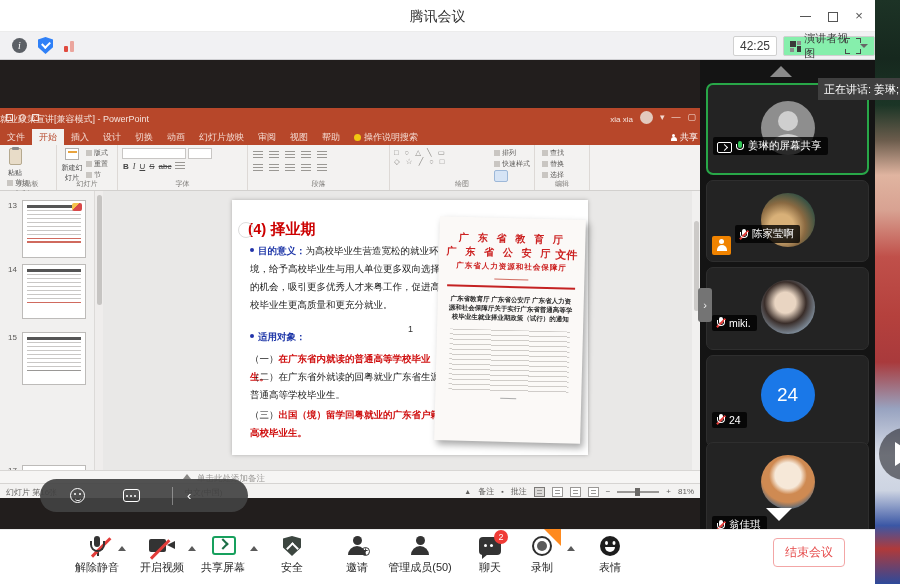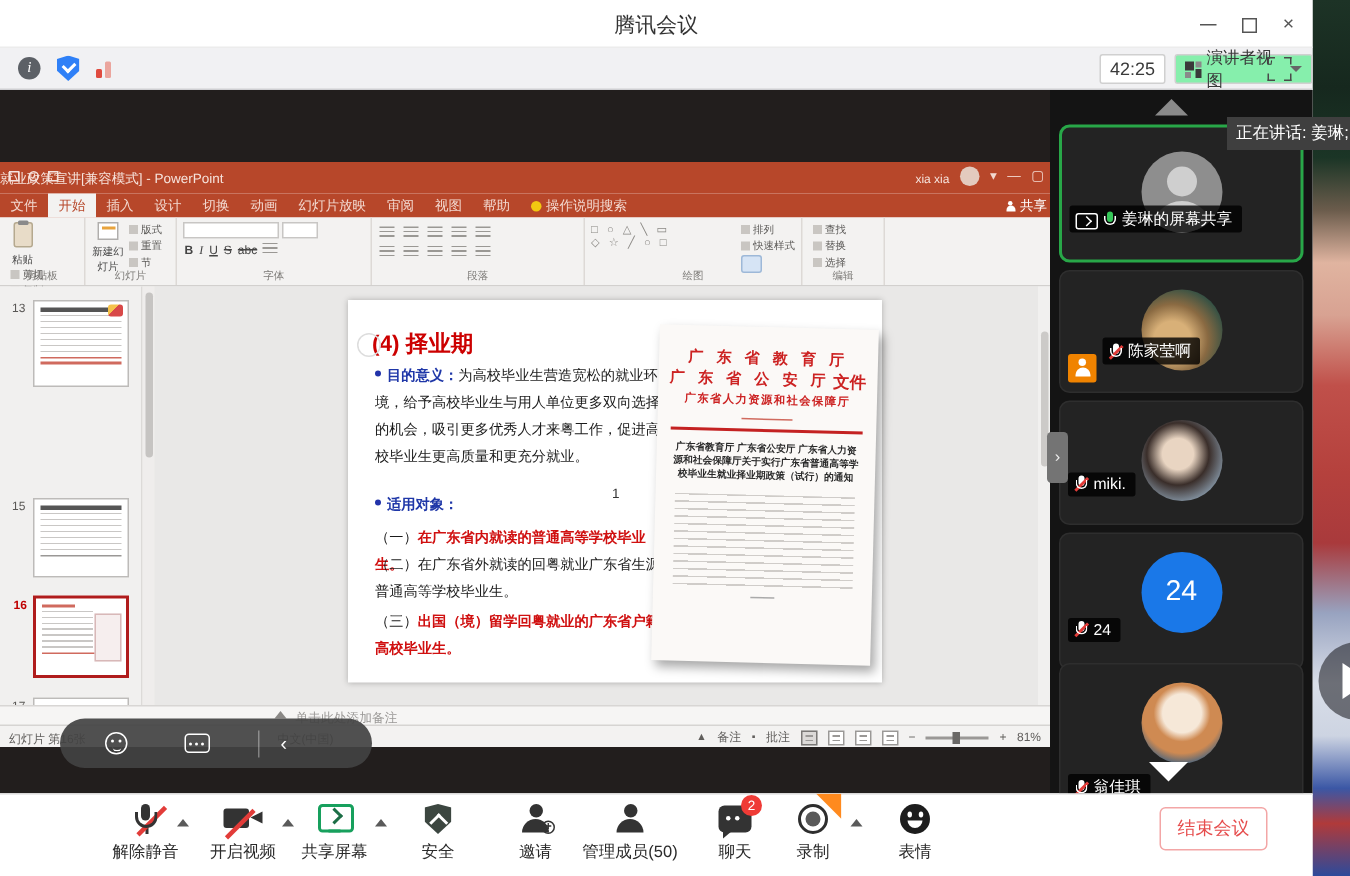--- a/index.html
+++ b/index.html
@@ -417,32 +417,31 @@
       <div class="ppt-body">
         <div class="thumbs">
           <div class="thumb" style="top:9px;height:58px">
             <span class="num">13</span>
             <div class="tline hd"></div>
             <span class="tclip"></span>
             <div class="tbody"></div>
             <div class="tline red"></div>
             <div class="tline red"></div>
           </div>
+          <div class="thumb" style="top:73px;height:55px">
+            <span class="num">14</span>
+            <div class="tline hd"></div>
+            <div class="tbody"></div>
+            <div class="tline red"></div>
+          </div>
           <div class="thumb" style="top:141px;height:53px">
             <span class="num">15</span>
             <div class="tline hd"></div>
             <div class="tbody"></div>
             <div class="tline"></div>
-          </div>
-          <div class="thumb sel" style="top:206px;height:55px">
-            <span class="num">16</span>
-            <div class="tline red" style="width:22px"></div>
-            <div class="tbody" style="width:34px"></div>
-            <div class="tline red" style="width:36px"></div>
-            <div class="tdoc"></div>
           </div>
           <div class="thumb" style="top:274px;height:14px">
             <span class="num">17</span>
             <div class="tline"></div>
             <div class="tline red"></div>
           </div>
         </div>
         <div class="thumb-scroll">
             <i></i>
           </div>

